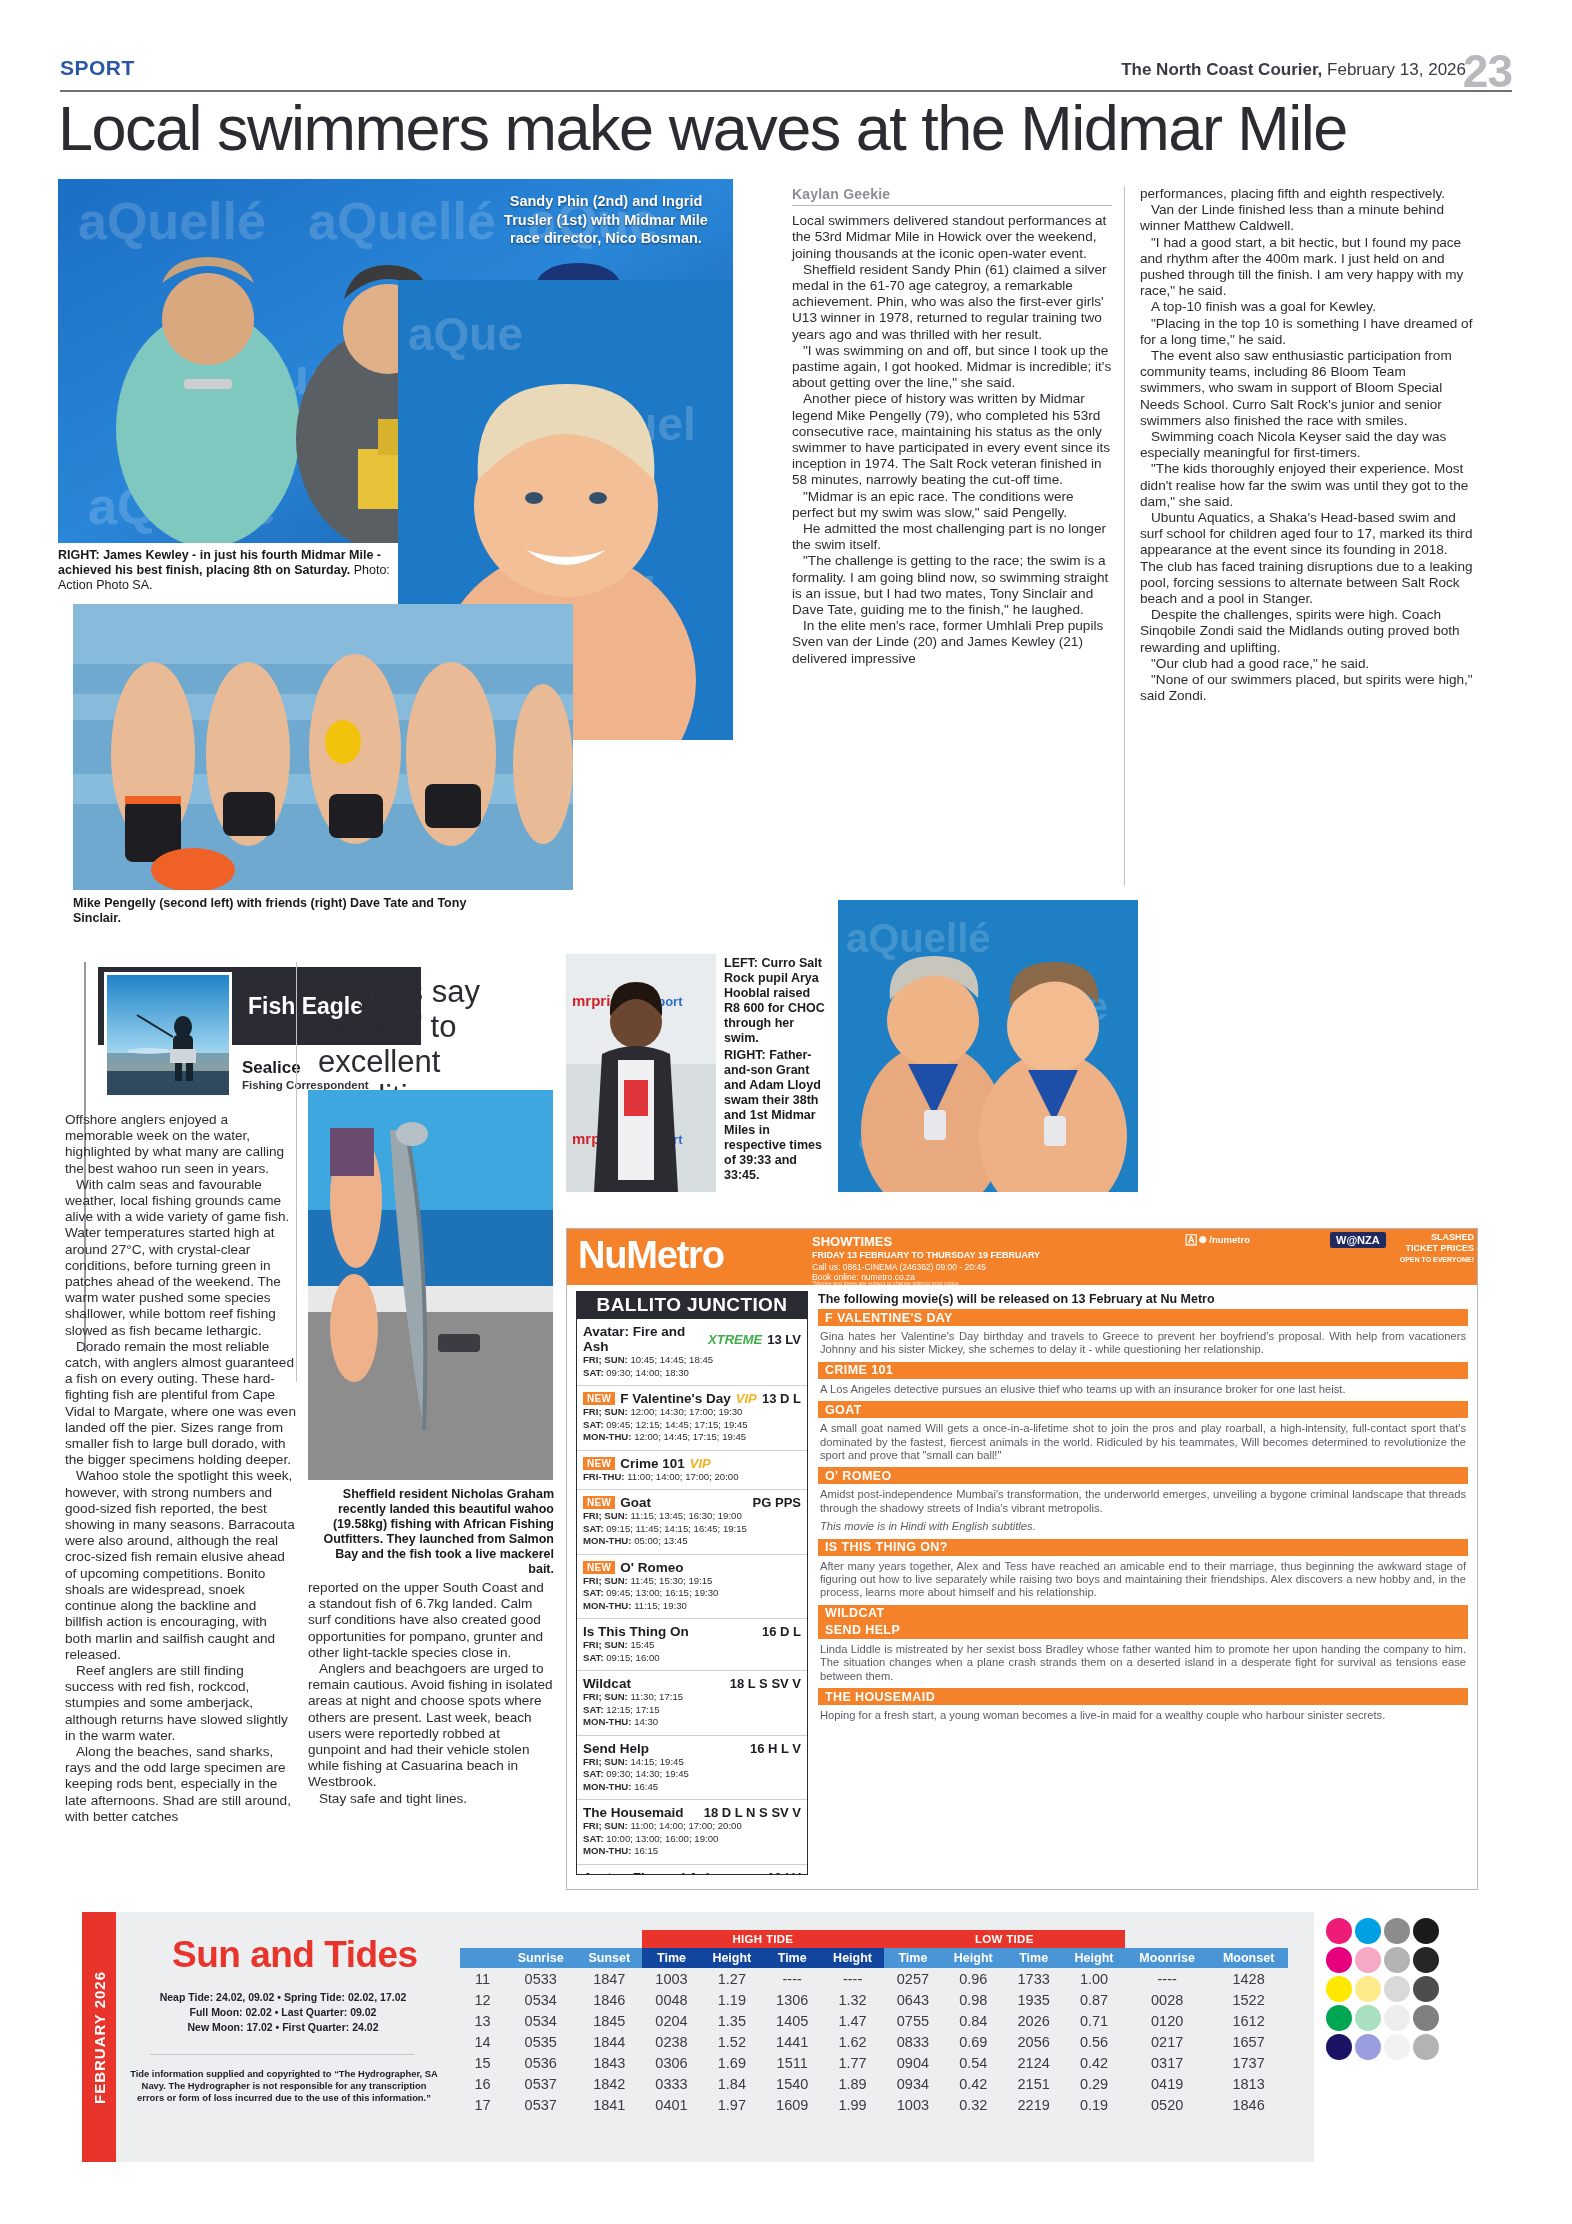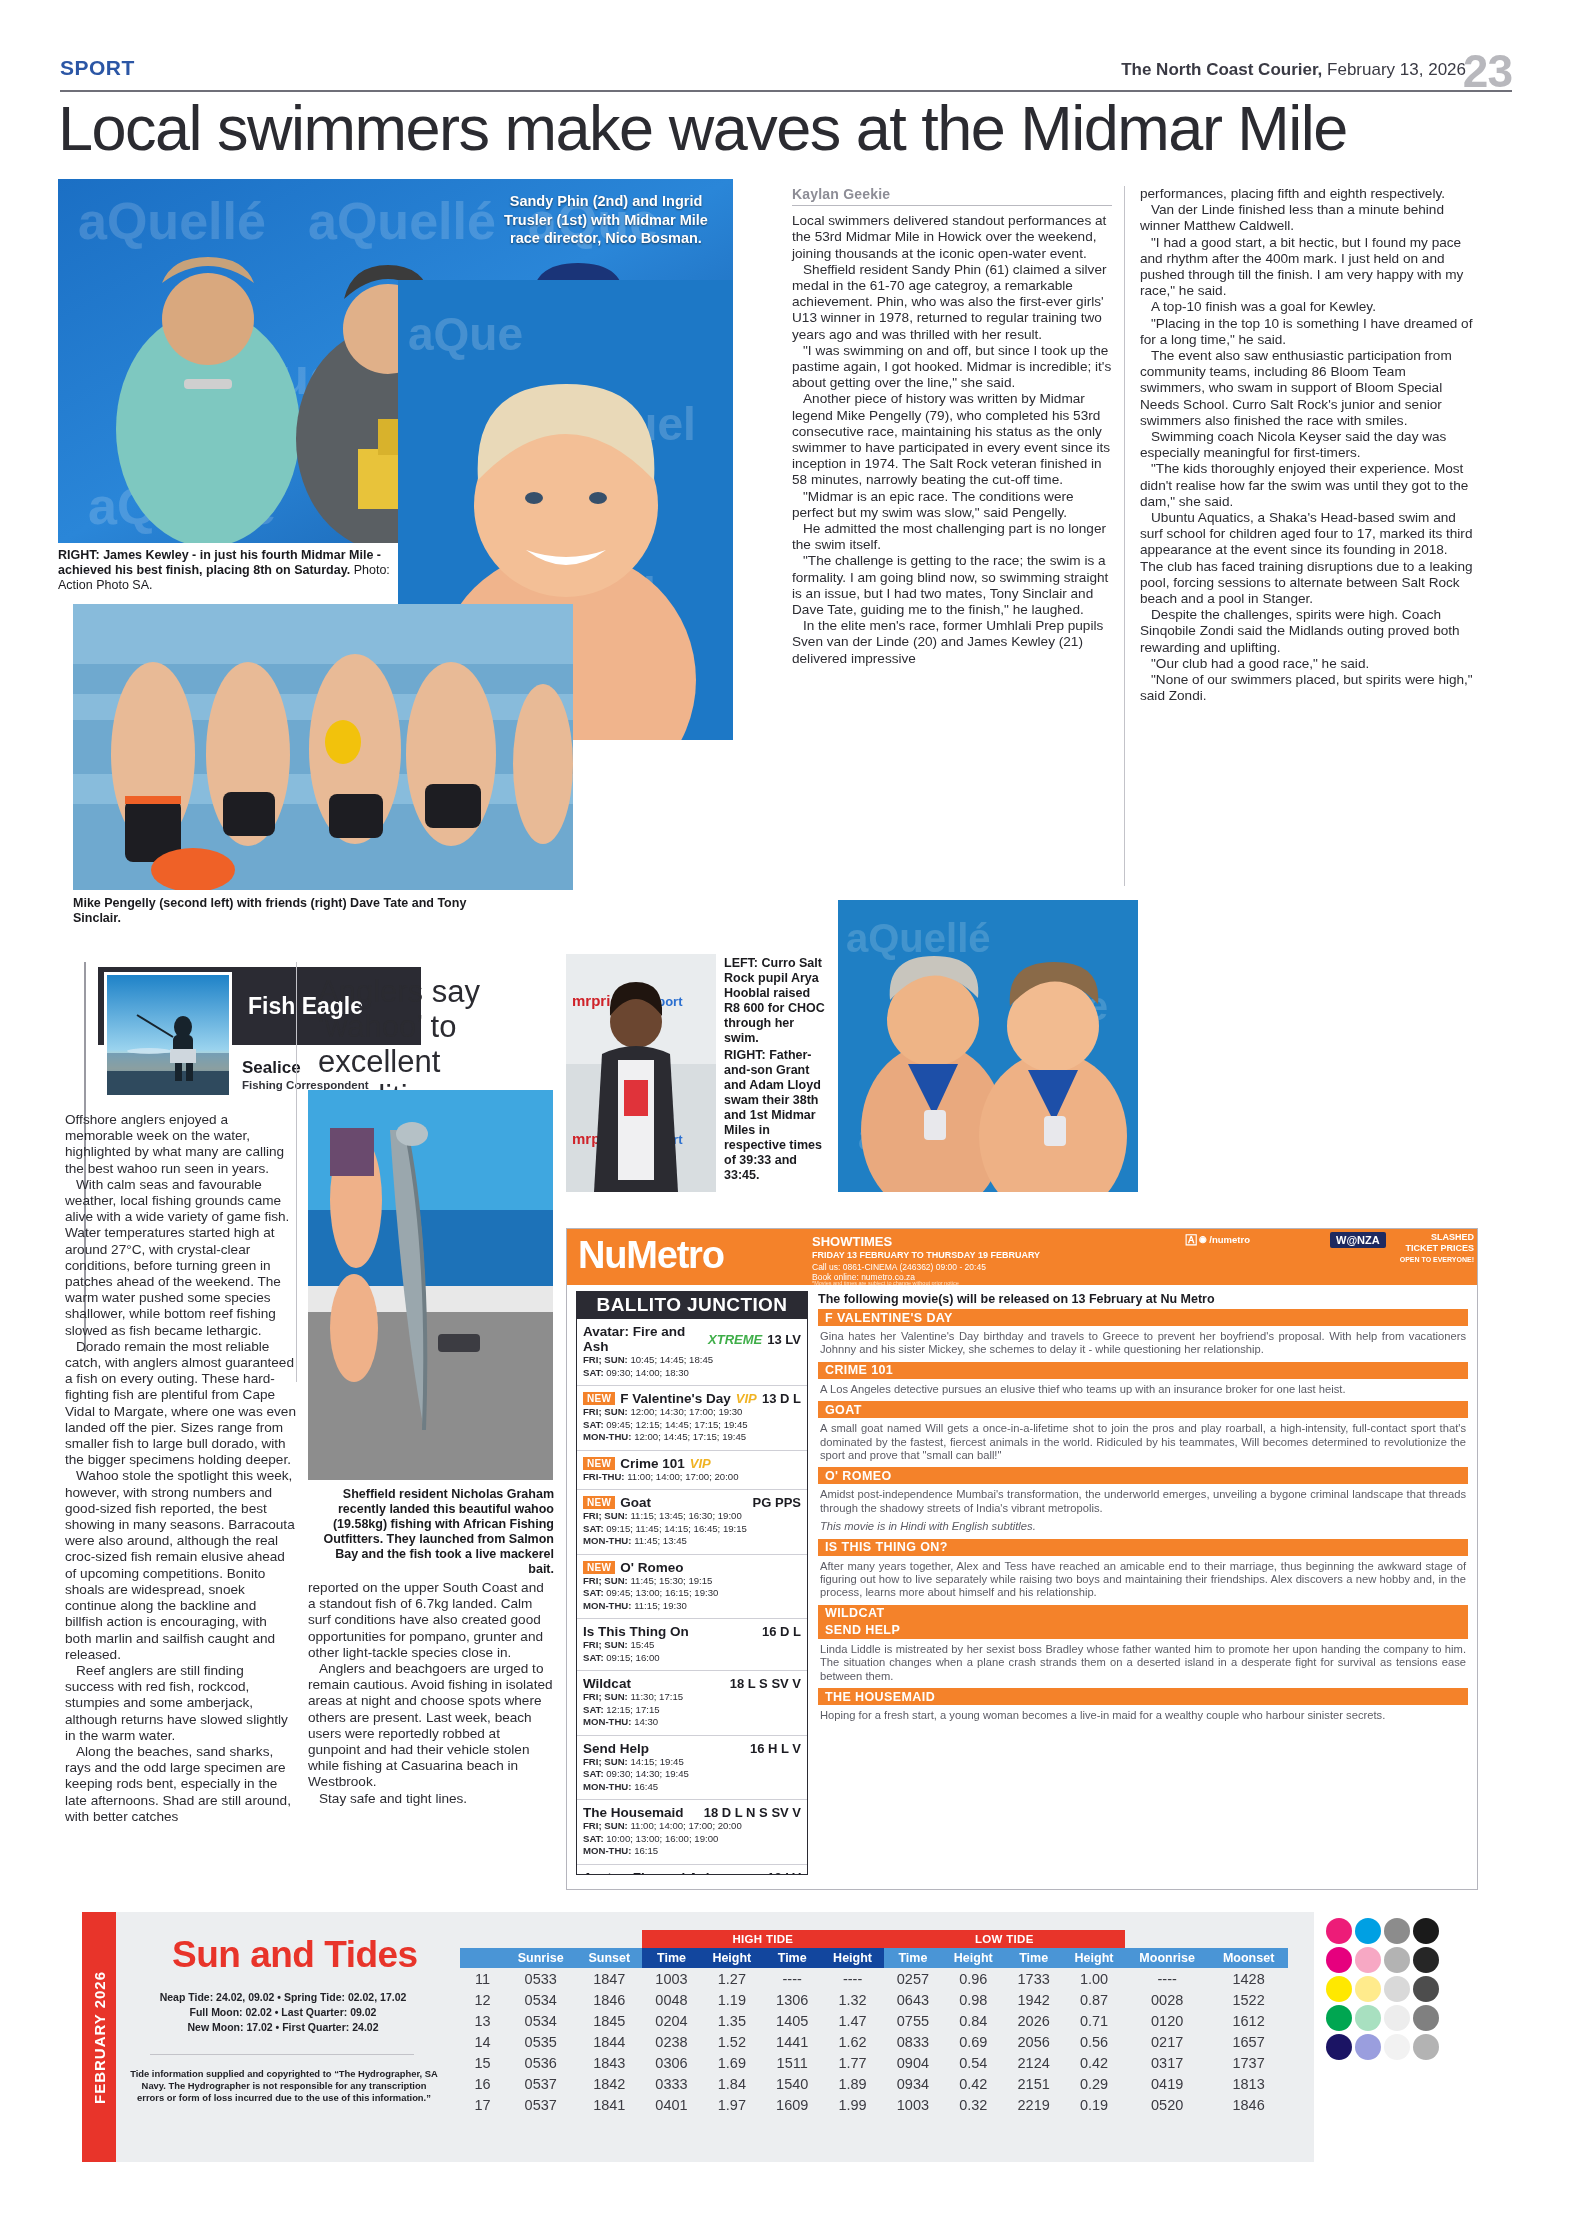--- a/index.html
+++ b/index.html
@@ -467,21 +467,21 @@
         </div>
         <div class="film">
           <div class="filmTitleRow">
             <span class="badgeNew">NEW</span>
             <span>Goat</span>
             <span class="rating">PG PPS</span>
           </div>
           <div class="times">
             <div><b>FRI; SUN:</b><span> 11:15; 13:45; 16:30; 19:00</span></div>
             <div><b>SAT:</b><span> 09:15; 11:45; 14:15; 16:45; 19:15</span></div>
-            <div><b>MON-THU:</b><span> 11:45; 13:45</span></div>
+            <div><b>MON-THU:</b><span> 05:00; 13:45</span></div>
           </div>
         </div>
         <div class="film">
           <div class="filmTitleRow">
             <span class="badgeNew">NEW</span>
             <span>O' Romeo</span>
           </div>
           <div class="times">
             <div><b>FRI; SUN:</b><span> 11:45; 15:30; 19:15</span></div>
             <div><b>SAT:</b><span> 09:45; 13:00; 16:15; 19:30</span></div>
@@ -632,21 +632,21 @@
         <tr>
           <td class="tdata">12</td>
           <td class="tdata">0534</td>
           <td class="tdata">1846</td>
           <td class="tdata">0048</td>
           <td class="tdata">1.19</td>
           <td class="tdata">1306</td>
           <td class="tdata">1.32</td>
           <td class="tdata">0643</td>
           <td class="tdata">0.98</td>
-          <td class="tdata">1942</td>
+          <td class="tdata">1935</td>
           <td class="tdata">0.87</td>
           <td class="tdata">0028</td>
           <td class="tdata">1522</td>
         </tr>
         <tr>
           <td class="tdata">13</td>
           <td class="tdata">0534</td>
           <td class="tdata">1845</td>
           <td class="tdata">0204</td>
           <td class="tdata">1.35</td>

